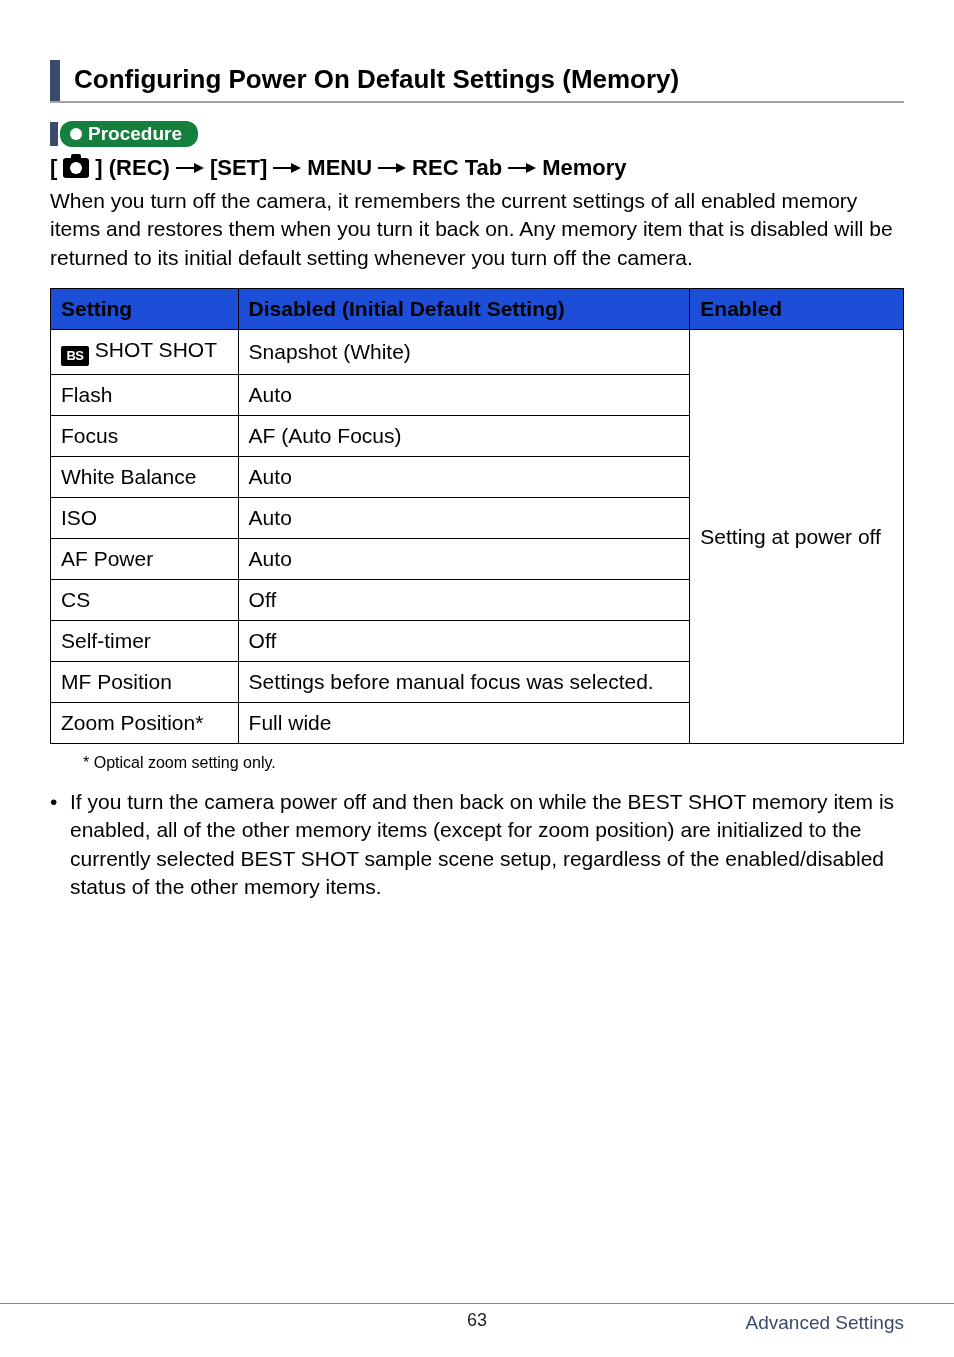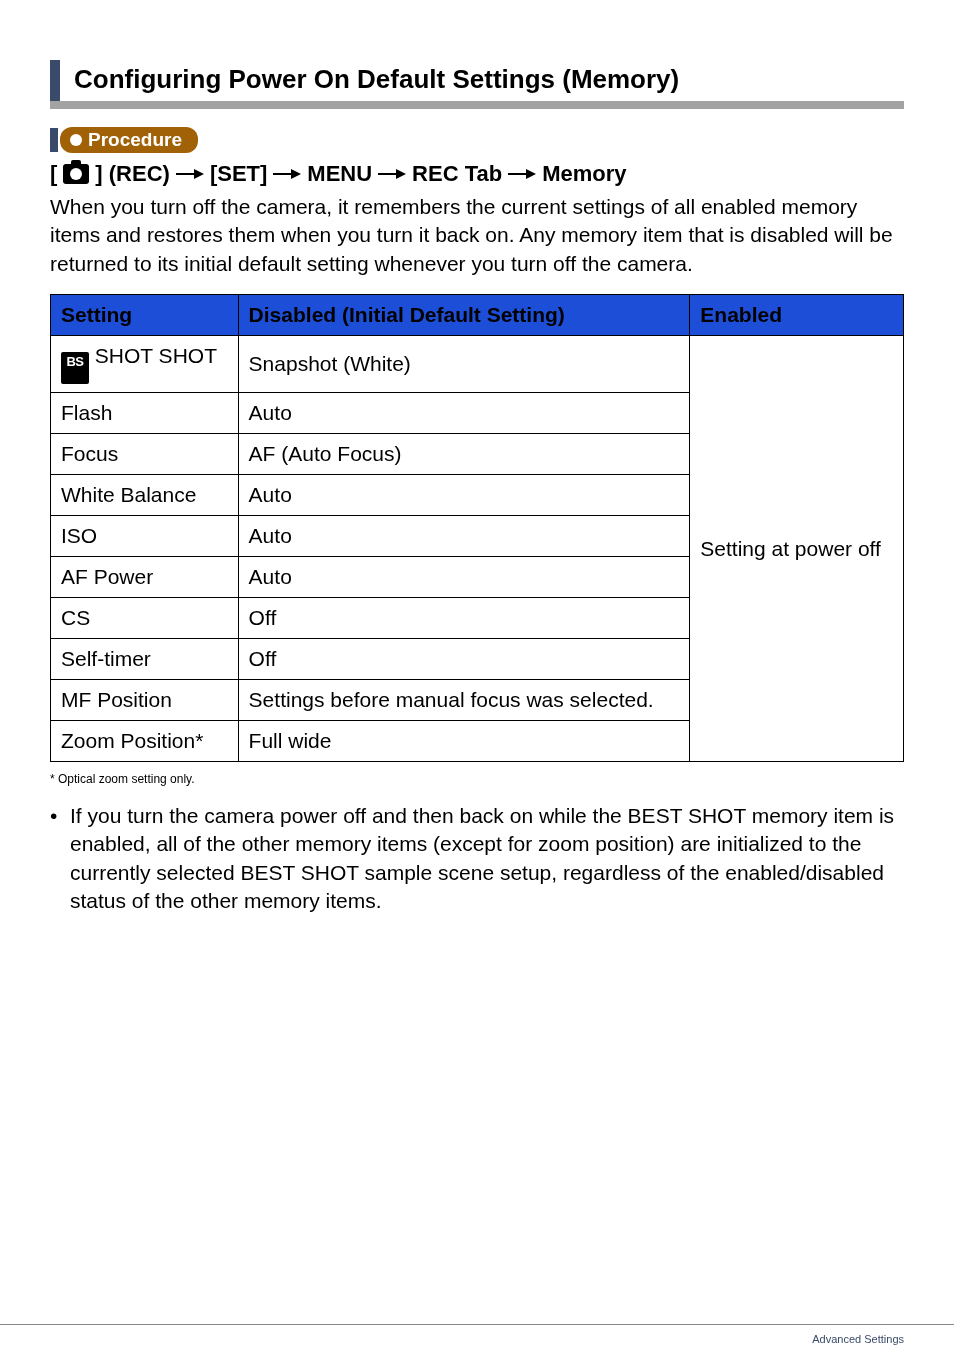--- a/index.html
+++ b/index.html
@@ -8,21 +8,21 @@
     font-family: Arial, Helvetica, sans-serif;
     color: #000;
     background: #fff;
     padding: 60px 50px 0 50px;
     position: relative;
   }
 
   .section-heading {
     display: flex;
     align-items: stretch;
-    border-bottom: 8px solid #a3a3a3;
+    border-bottom: 2px solid #a3a3a3;
     margin-bottom: 18px;
   }
   .section-heading .blue-bar {
     width: 10px;
     background: #3a4a6a;
     margin-right: 14px;
   }
   .section-heading h2 {
     font-size: 26px;
     font-weight: bold;
@@ -34,21 +34,21 @@
     align-items: center;
     margin-bottom: 8px;
   }
   .procedure-wrap .tick {
     width: 8px;
     height: 24px;
     background: #3a4a6a;
     margin-right: 2px;
   }
   .procedure-label {
-    background: #a16207;
+    background: #15803d;
     border-radius: 12px;
     padding: 2px 16px 2px 10px;
     display: inline-flex;
     align-items: center;
   }
   .procedure-label .half-circle {
     width: 12px; height: 12px;
     border-radius: 50%;
     background: #fff;
     margin-right: 6px;
@@ -110,21 +110,21 @@
     content: "";
     position: absolute;
     top: 4px; left: 7px;
     width: 12px; height: 12px;
     border-radius: 50%;
     background: #fff;
   }
 
   .bs-icon {
     display: inline-block;
-    width: 28px; height: 32px;
+    width: 28px; height: 20px;
     background: #000;
     color: #fff;
     font-size: 13px;
     font-weight: bold;
     text-align: center;
     line-height: 20px;
     border-radius: 2px;
     vertical-align: -3px;
     letter-spacing: -0.5px;
   }
@@ -148,22 +148,23 @@
   }
   th {
     background: #1d4ed8;
     font-weight: bold;
   }
   td.enabled-cell {
     vertical-align: middle;
   }
 
   .footnote {
-    font-size: 12px;
+    font-size: 16px;
     margin-top: 10px;
+    margin-left: 33px;
   }
   .bullet-para {
     font-size: 21px;
     line-height: 1.35;
     margin-top: 16px;
     display: flex;
   }
   .bullet-para .dot {
     width: 20px;
     flex-shrink: 0;
@@ -178,21 +179,21 @@
   }
   footer .page-num {
     text-align: center;
     font-size: 18px;
     color: #222;
   }
   footer .footer-right {
     position: absolute;
     right: 50px;
     top: 8px;
-    font-size: 11px;
+    font-size: 19px;
     color: #3a4a6a;
   }
 </style>
 </head>
 <body>
 
 <div class="section-heading">
   <div class="blue-bar"></div>
   <h2>Configuring Power On Default Settings (Memory)</h2>
 </div>
@@ -280,14 +281,15 @@
   <span>*</span>
   <span>Optical zoom setting only.</span>
 </p>
 
 <div class="bullet-para">
   <div class="dot">•</div>
   <div>If you turn the camera power off and then back on while the BEST SHOT memory item is enabled, all of the other memory items (except for zoom position) are initialized to the currently selected BEST SHOT sample scene setup, regardless of the enabled/disabled status of the other memory items.</div>
 </div>
 
 <footer>
+  <div class="page-num">63</div>
   <div class="footer-right">Advanced Settings</div>
 </footer>
 
 </body></html>

